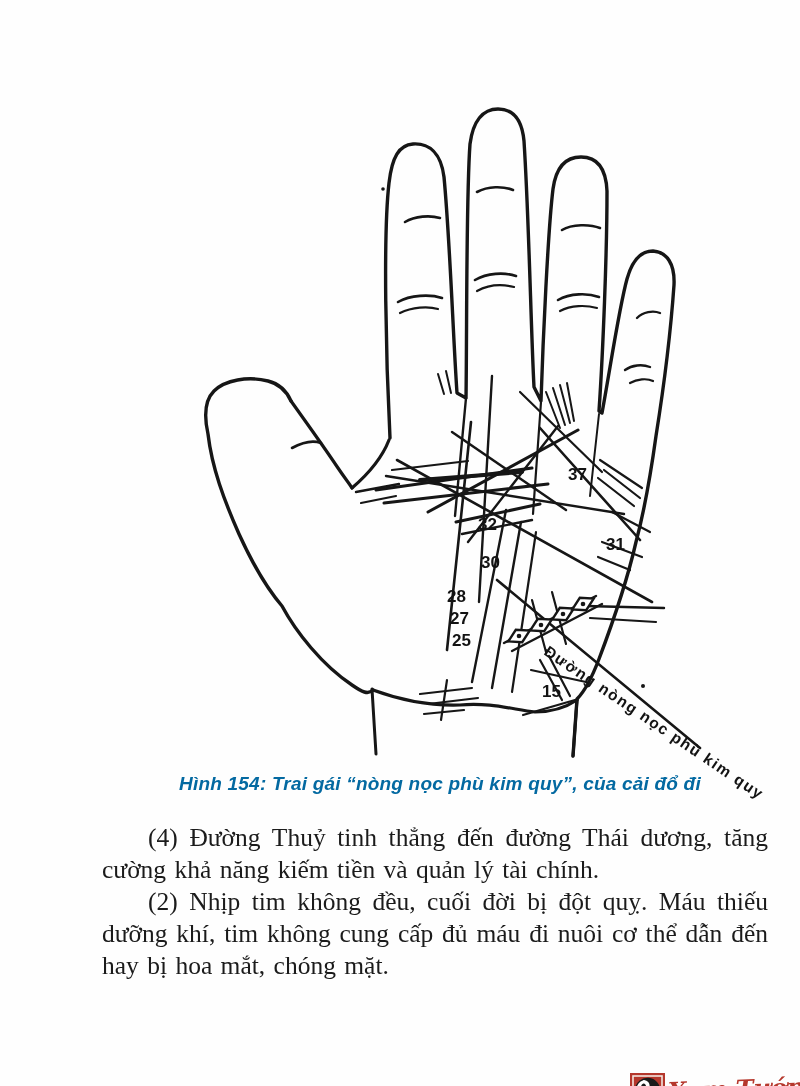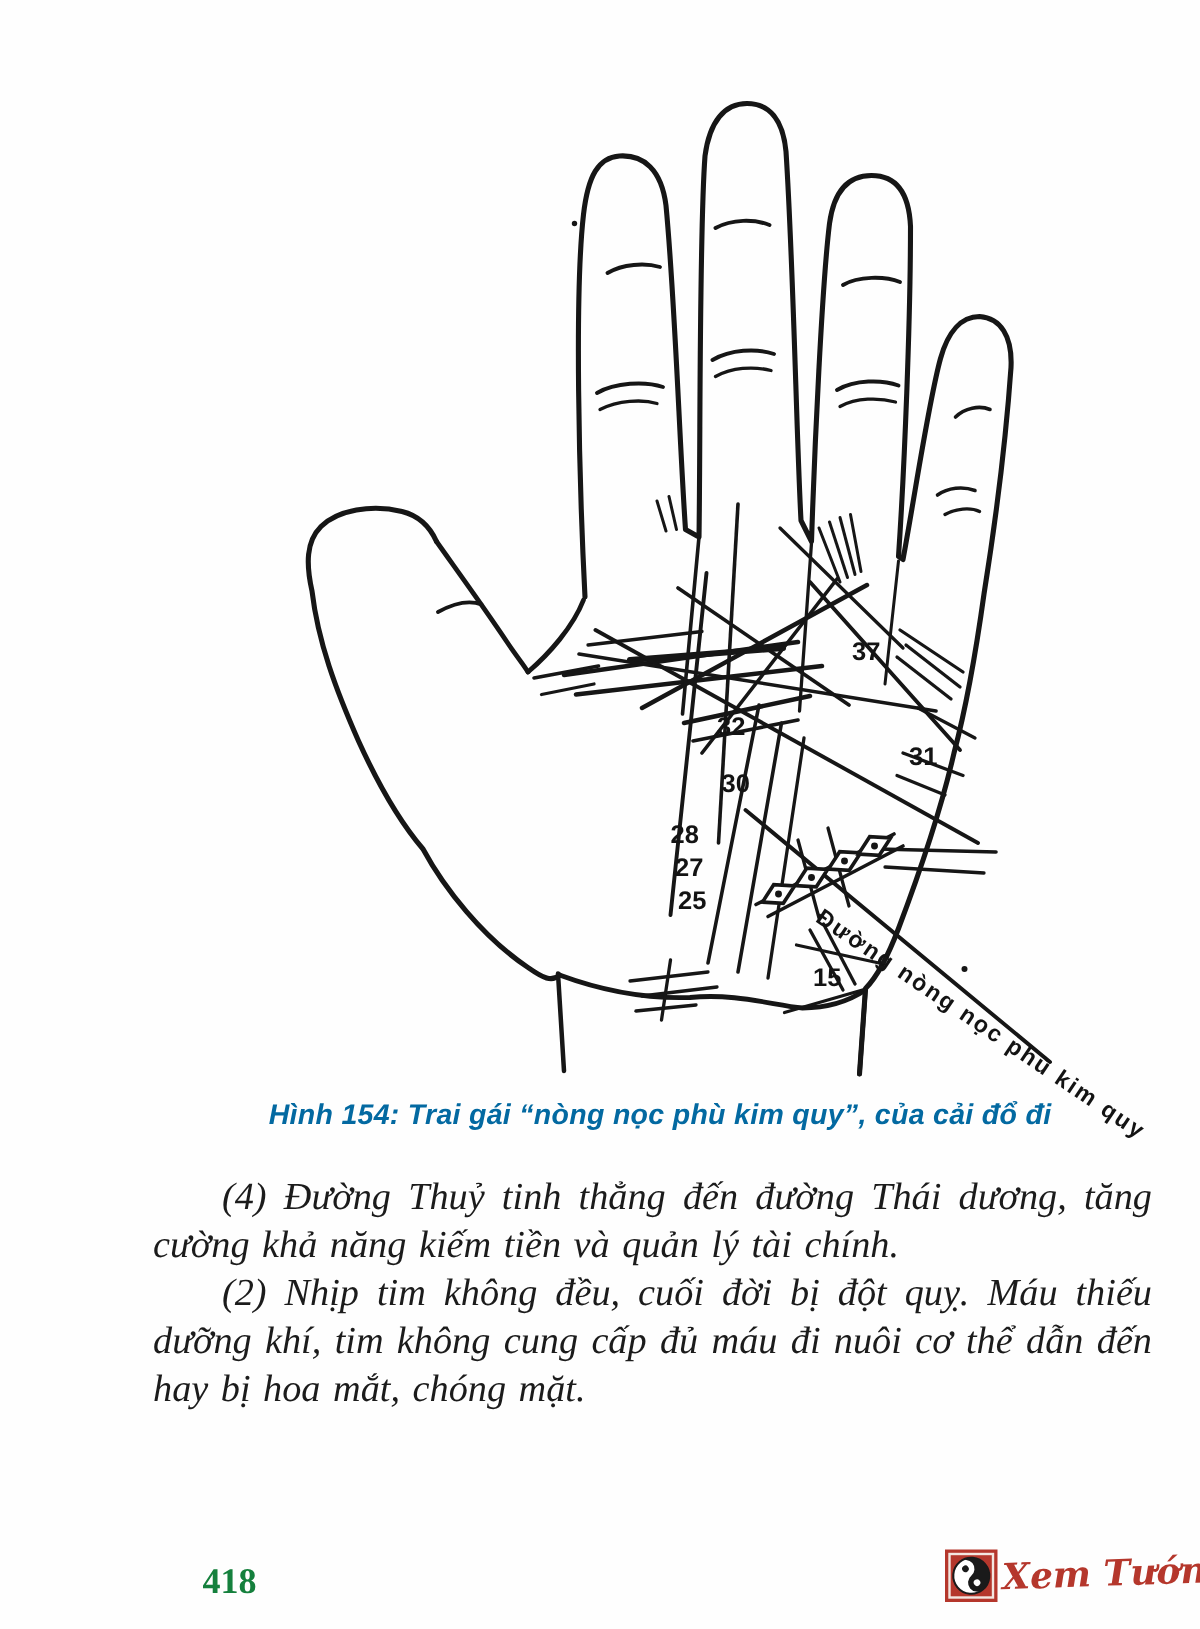--- a/index.html
+++ b/index.html
@@ -1,30 +1,30 @@
 <!DOCTYPE html>
 <html><head>
 <meta charset="utf-8">
 <style>
   html,body{margin:0;padding:0;}
   body{
     width:800px;height:1086px;position:relative;background:#fefefe;
     font-family:"Liberation Serif", serif;color:#1b1b1b;overflow:hidden;
   }
-  .page{position:absolute;inset:0;background:#fefefe;}
+  .page{position:absolute;inset:0;background:#fefefe;margin-top:40px;}
   svg.figure{position:absolute;left:0;top:0;}
   .ink{stroke:#161616;fill:none;stroke-linecap:round;stroke-linejoin:round;}
   .caption{
     position:absolute;left:178px;top:733px;width:524px;text-align:center;
     font-family:"Liberation Sans", sans-serif;font-weight:bold;font-style:italic;
     font-size:19px;color:#0369a1;letter-spacing:.2px;
   }
   .bodytext{
     position:absolute;left:102px;top:782px;width:666px;
-    font-size:25.5px;line-height:32px;text-align:justify;word-spacing:2px;font-style:italic;
+    font-size:25.5px;line-height:32px;text-align:justify;word-spacing:2px;
   }
   .bodytext p{margin:0;text-indent:46px;}
   .pagenum{
     position:absolute;left:135px;top:1042px;
     font-family:Liberation Serif, serif;font-weight:bold;font-size:24px;color:#15803d;
   }
   .watermark{position:absolute;left:628px;top:1031px;width:172px;height:40px;}
   .wm-text{
     position:absolute;left:40px;top:2px;white-space:nowrap;
     font-family:"DejaVu Serif", serif;font-style:italic;font-weight:bold;

